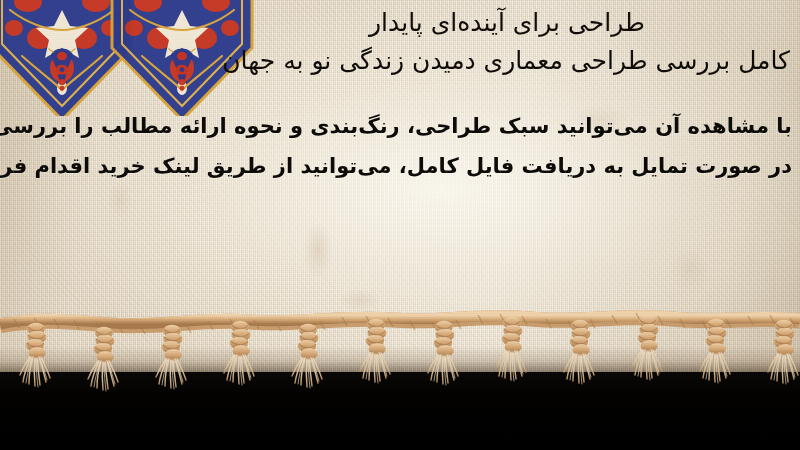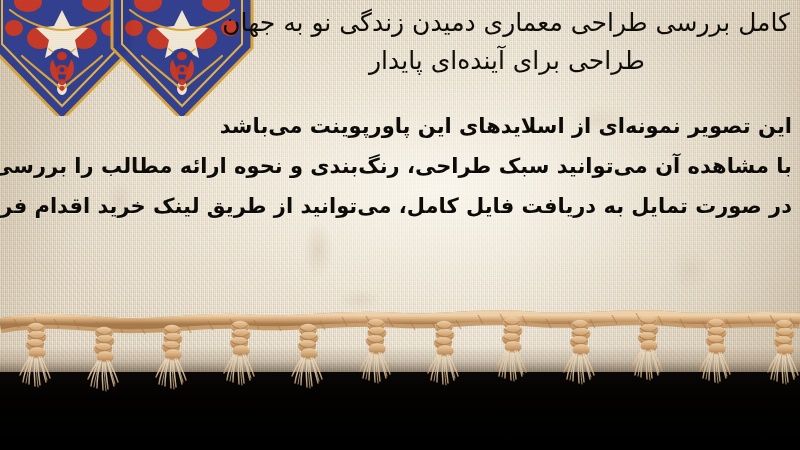--- a/index.html
+++ b/index.html
@@ -210,26 +210,25 @@
       <g transform="translate(182,96)" opacity="0.96">
         <use href="#medallion"></use>
       </g>
       <g transform="translate(182,120) scale(0.62)" opacity="0.95">
         <use href="#pendant"></use>
       </g>
     </svg>
   </div>
 
   <div class="title-block">
+    <div class="title-line l2">طراحی برای آینده‌ای پایدار</div>
     <div class="title-line l1">کامل بررسی طراحی معماری دمیدن زندگی نو به جهان</div>
-    <div class="title-line l2">طراحی برای آینده‌ای پایدار</div>
   </div>
 
   <div class="body-block">
-    <div class="body-line">این تصویر نمونه‌ای از اسلایدهای این پاورپوینت می‌باشد</div>
     <div class="body-line">با مشاهده آن می‌توانید سبک طراحی، رنگ‌بندی و نحوه ارائه مطالب را بررسی نمایید</div>
     <div class="body-line">در صورت تمایل به دریافت فایل کامل، می‌توانید از طریق لینک خرید اقدام فرمایید</div>
   </div>
 
   <div class="band-shadow"></div>
   <div class="bottom-band"></div>
 
   <div class="fringe">
     <svg width="800" height="110" viewBox="0 0 800 110" xmlns="http://www.w3.org/2000/svg">
       <defs>

